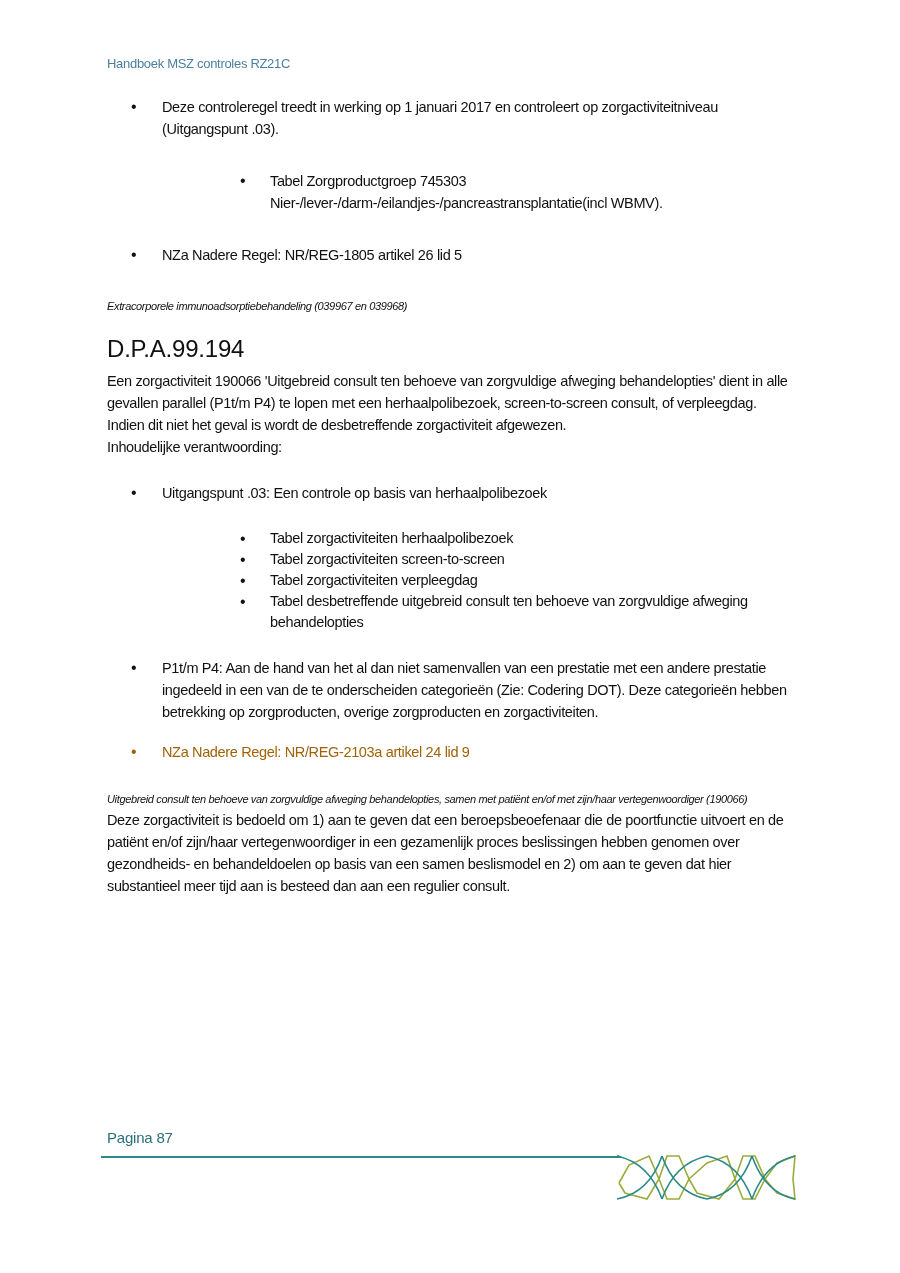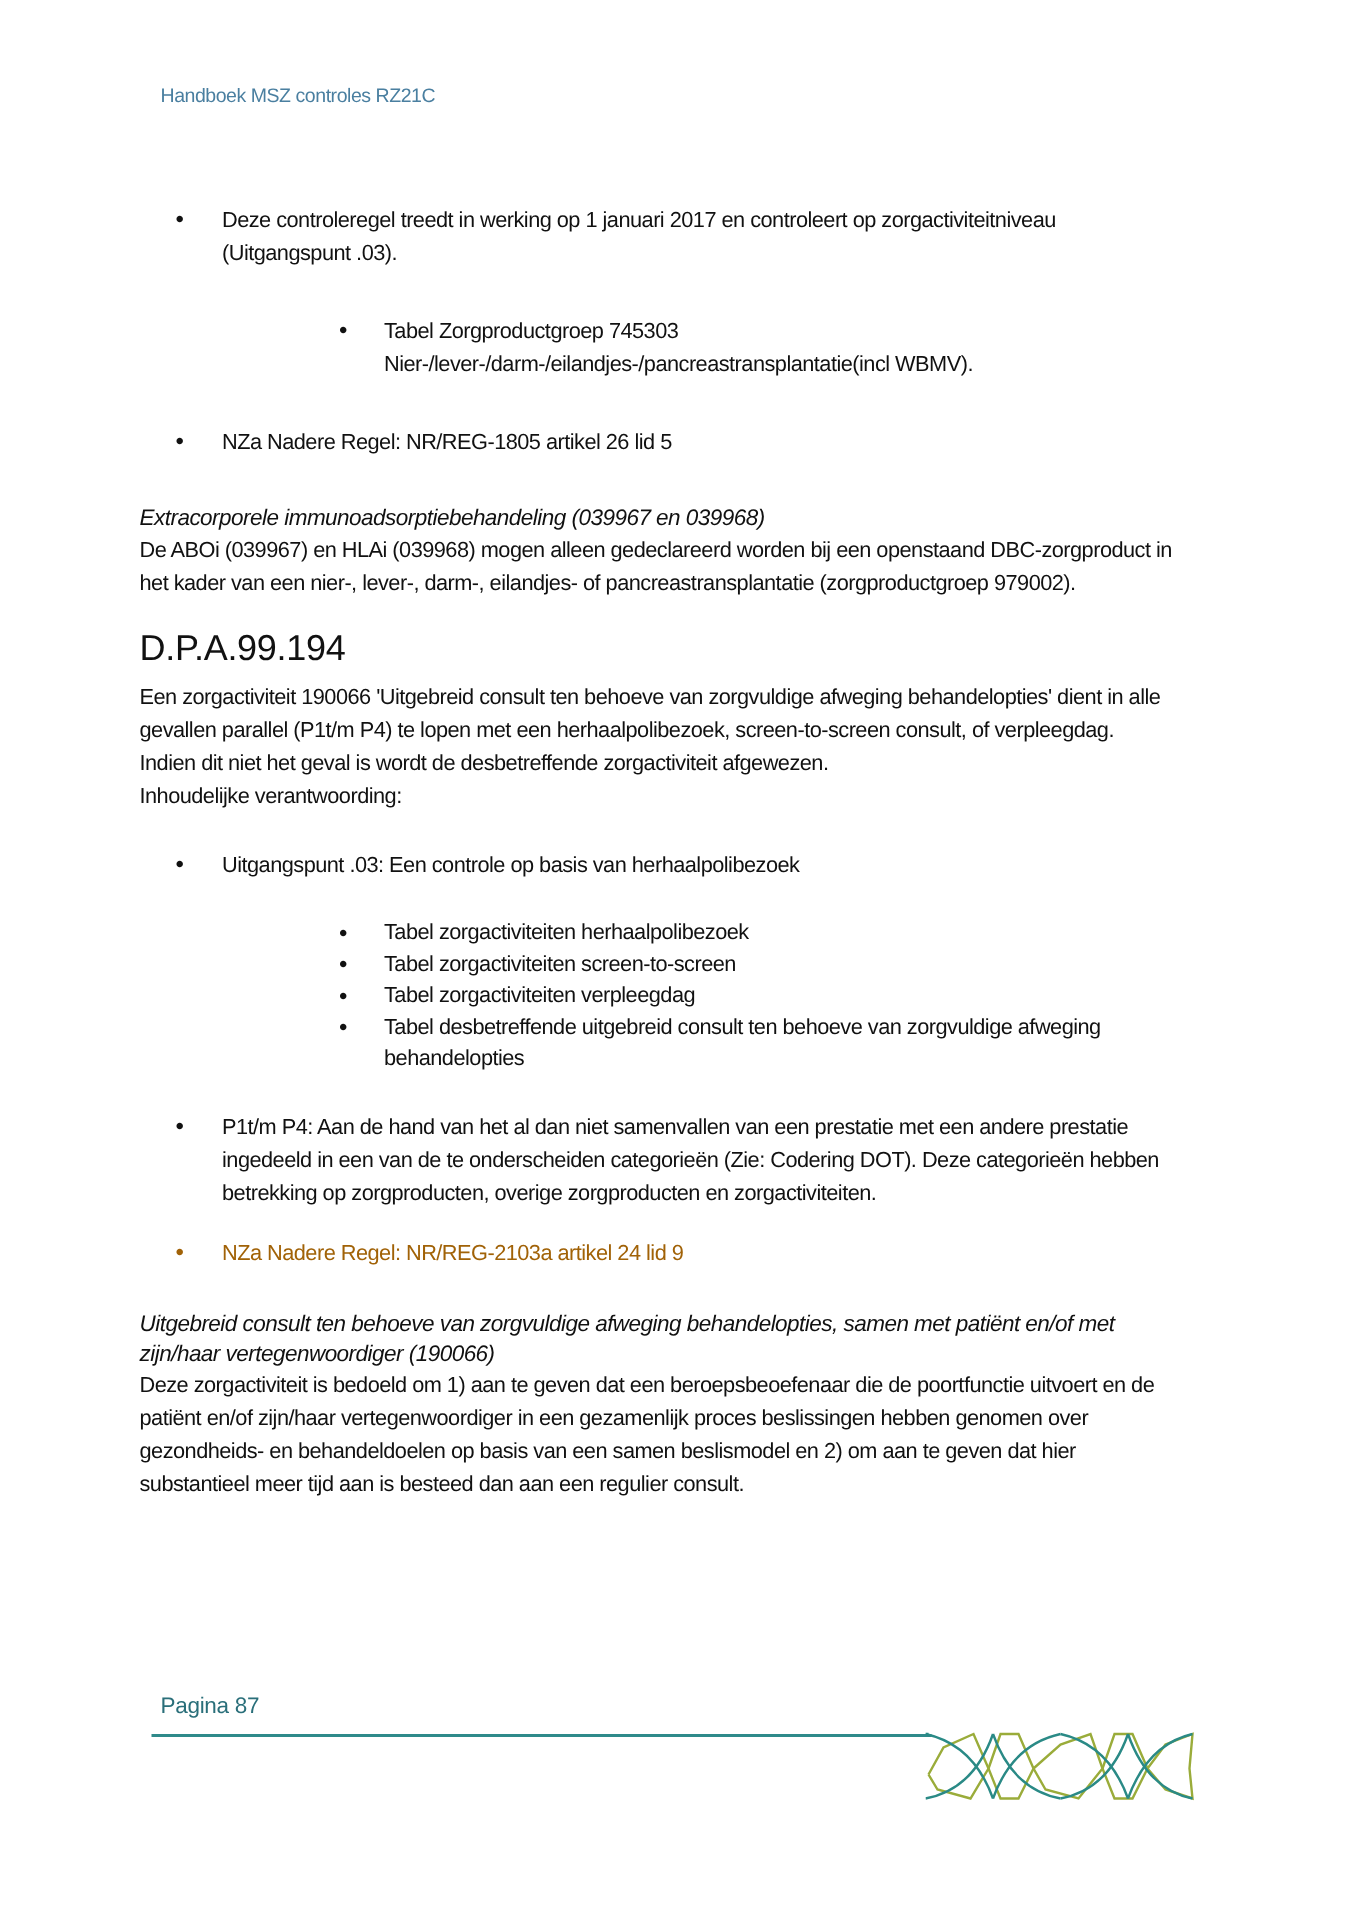--- a/index.html
+++ b/index.html
@@ -6,37 +6,37 @@
     body {
       width: 900px; height: 1273px; position: relative; overflow: hidden;
       font-family: "Liberation Sans", "DejaVu Sans", sans-serif;
       color: #111111;
     }
     .header-title {
       position: absolute; left: 107px; top: 56px;
       font-size: 13px; color: #4a7fa0; letter-spacing: -0.3px;
     }
     .content {
-      position: absolute; left: 93px; top: 96px; width: 690px;
-      font-size: 14.5px; line-height: 22px; letter-spacing: -0.35px; margin-top: 40px;
+      position: absolute; left: 107px; top: 96px; width: 690px;
+      font-size: 14.5px; line-height: 22px; letter-spacing: -0.35px;
     }
     ul { margin: 0; padding: 0; list-style: none; }
     .bullet {
       position: relative; padding-left: 55px;
     }
     .bullet::before {
       content: "\2022"; position: absolute; left: 24px; top: 0;
       font-size: 16px;
     }
     .sub { padding-left: 163px; }
     .sub::before { left: 133px; }
     .red { color: #a16207; }
     .gap-l { margin-top: 30px; }
     .gap-m { margin-top: 24px; }
-    .italic-head { font-style: italic; font-size: 15px; line-height: 20px; }
+    .italic-head { font-style: italic; font-size: 11px; line-height: 20px; }
     .para { margin: 0; }
     .section-heading {
       font-size: 24px; font-weight: normal; margin: 0; line-height: 26px; letter-spacing: -0.2px;
     }
     .compact .bullet { line-height: 21px; }
     .footer-page {
       position: absolute; left: 107px; top: 1129px;
       font-size: 15px; color: #2a6f7a; letter-spacing: -0.2px;
     }
     .footer-line {
@@ -59,21 +59,20 @@
   <ul class="gap-l">
     <li class="bullet sub">Tabel Zorgproductgroep 745303 Nier-/lever-/darm-/eilandjes-/pancreastransplantatie(incl WBMV).</li>
   </ul>
 
   <ul class="gap-l">
     <li class="bullet">NZa Nadere Regel: NR/REG-1805 artikel 26 lid 5</li>
   </ul>
 
   <div class="gap-l">
     <div class="italic-head">Extracorporele immunoadsorptiebehandeling (039967 en 039968)</div>
-    <p class="para">De ABOi (039967) en HLAi (039968) mogen alleen gedeclareerd worden bij een openstaand DBC-zorgproduct in het kader van een nier-, lever-, darm-, eilandjes- of pancreastransplantatie (zorgproductgroep 979002).</p>
   </div>
 
   <div style="margin-top:20px;">
     <h2 class="section-heading">D.P.A.99.194</h2>
     <p class="para" style="margin-top:8px;">Een zorgactiviteit 190066 'Uitgebreid consult ten behoeve van zorgvuldige afweging behandelopties' dient in alle gevallen parallel (P1t/m P4) te lopen met een herhaalpolibezoek, screen-to-screen consult, of verpleegdag. Indien dit niet het geval is wordt de desbetreffende zorgactiviteit afgewezen.</p>
     <p class="para gap-m">Inhoudelijke verantwoording:</p>
 
     <ul class="gap-m">
       <li class="bullet">Uitgangspunt .03: Een controle op basis van herhaalpolibezoek</li>
     </ul>

